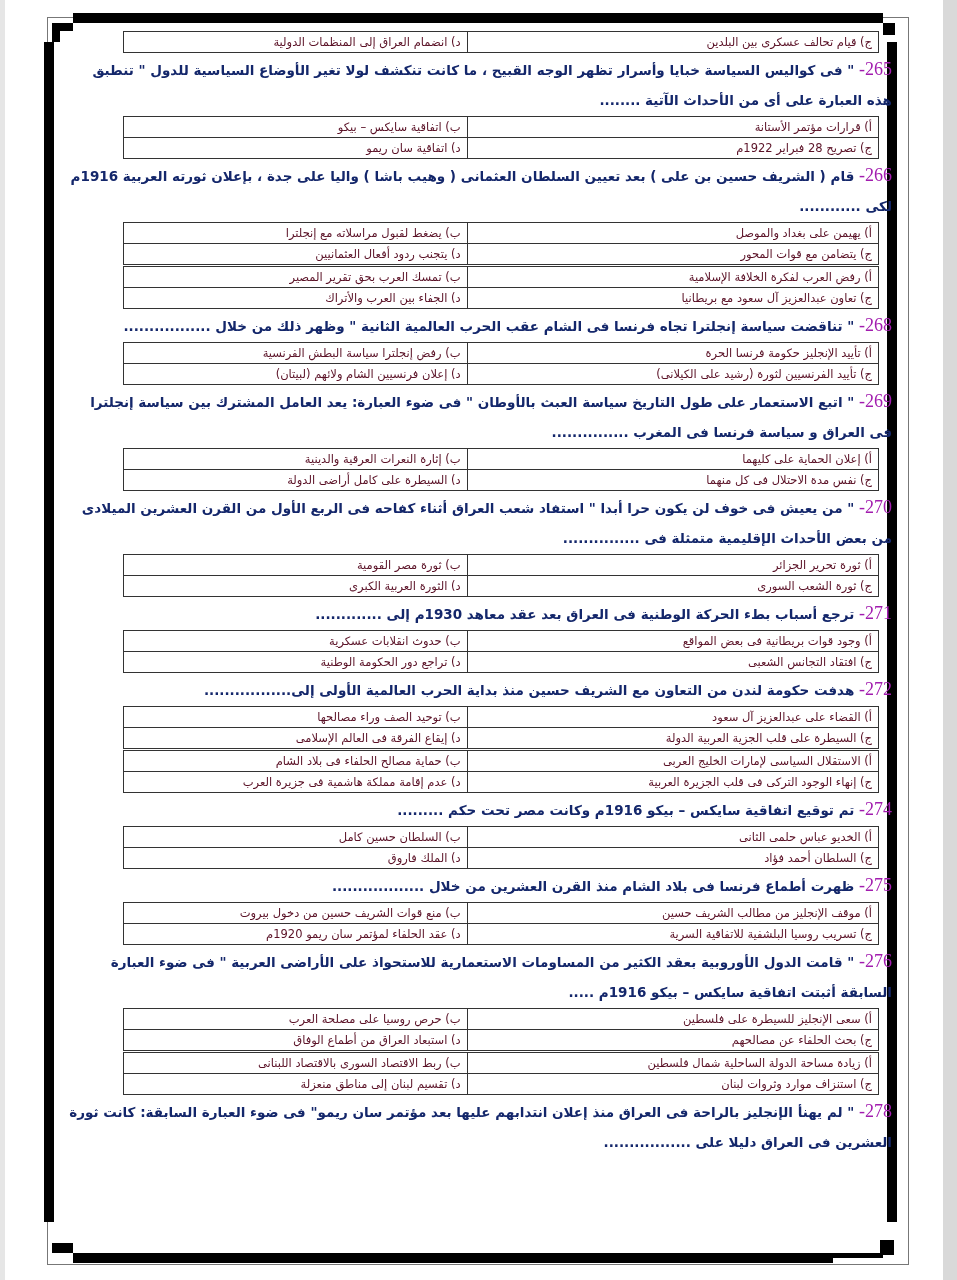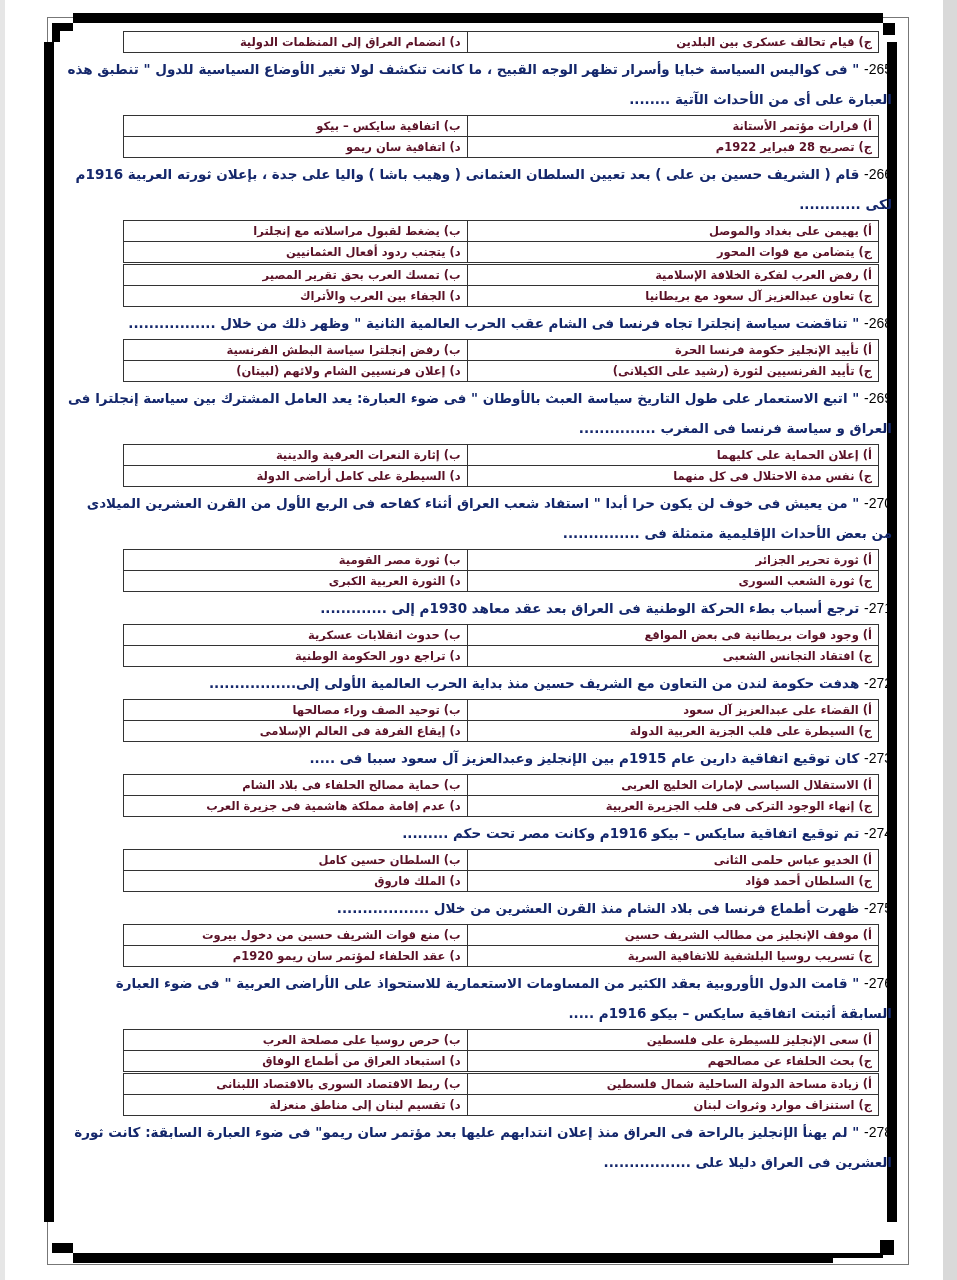--- a/index.html
+++ b/index.html
@@ -24,30 +24,30 @@
   .bar.bottomleft { left: 52px; top: 1243px; width: 21px; height: 10px; }
   .bar.bottomright { left: 880px; top: 1240px; width: 14px; height: 15px; }
   .bar.bottomright2 { left: 833px; top: 1253px; width: 50px; height: 5px; }
 
   .content { position: absolute; left: 66px; top: 30px; width: 828px; direction: rtl; }
 
   .q-stem {
     color: #14276b; font-weight: bold; font-size: 13.5px; line-height: 30px;
     padding-right: 2px; white-space: normal; text-align: right; letter-spacing: -0.3px;
   }
-  .q-stem .num { font-weight: normal; font-family: Liberation Sans, sans-serif; font-size: 14px; color: #000000; }
+  .q-stem .num { font-weight: normal; font-family: Liberation Serif, serif; font-size: 18px; color: #a21caf; }
   .q-stem.wrap { line-height: 30px; }
 
   table.opts {
     border-collapse: collapse; width: 756px; margin-right: 15px; margin-top: 1px; margin-bottom: 1px;
     direction: rtl; table-layout: fixed;
   }
   table.opts td {
     border: 1px solid #333; height: 20px; padding: 0 6px; font-size: 11.5px; color: #5a1126;
-    text-align: right; white-space: nowrap; overflow: hidden; line-height: 20px; font-weight: bold;
+    text-align: right; white-space: nowrap; overflow: hidden; line-height: 20px;
   }
   table.opts td:first-child { width: 52.5%; padding-left: 8px; }
   .first-table { margin-top: 3px; }
 </style>
 </head>
 <body>
 
 <div class="gutter-left"></div>
 <div class="gutter-right"></div>
 
@@ -198,21 +198,20 @@
       </tr>
       <tr>
         <td>ج) السيطرة على قلب الجزية العربية الدولة</td>
         <td>د) إيقاع الفرقة فى العالم الإسلامى</td>
       </tr>
     </tbody>
       </table>
   </div>
 
   <div class="question">
-    <div class="q-stem"><span class="num">273-</span> <span>كان توقيع اتفاقية دارين عام 1915م بين الإنجليز وعبدالعزيز آل سعود سببا فى .....</span></div>
     <table class="opts">
       <tbody>
           <tr>
         <td>أ) الاستقلال السياسى لإمارات الخليج العربى</td>
         <td>ب) حماية مصالح الحلفاء فى بلاد الشام</td>
       </tr>
       <tr>
         <td>ج) إنهاء الوجود التركى فى قلب الجزيرة العربية</td>
         <td>د) عدم إقامة مملكة هاشمية فى جزيرة العرب</td>
       </tr>

